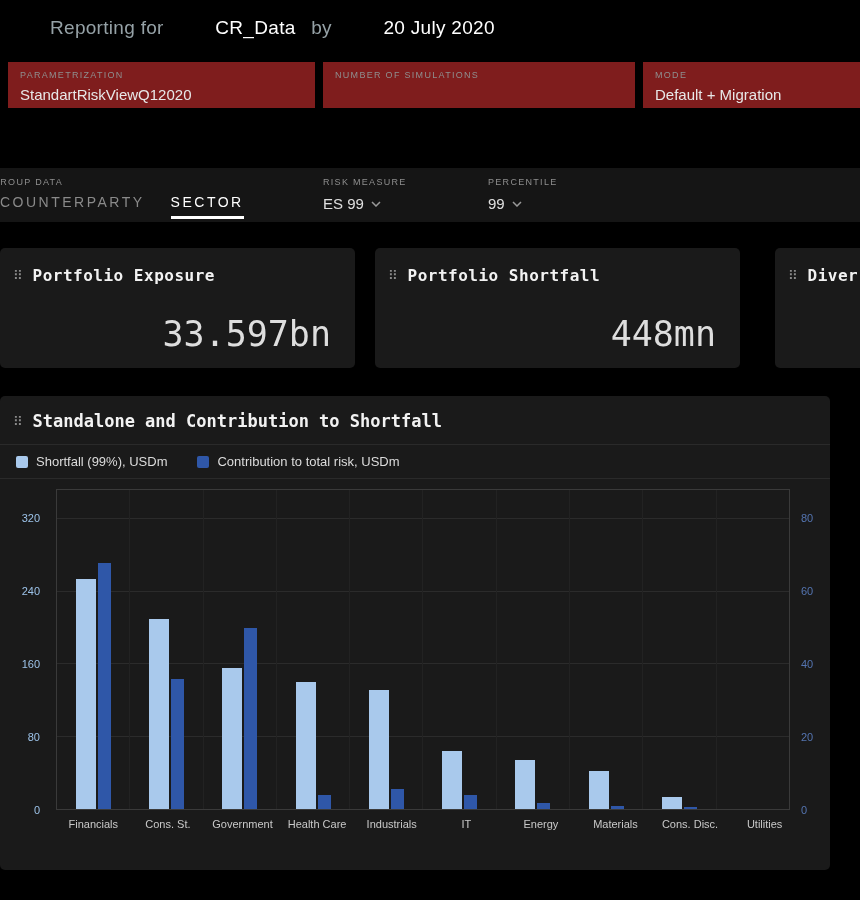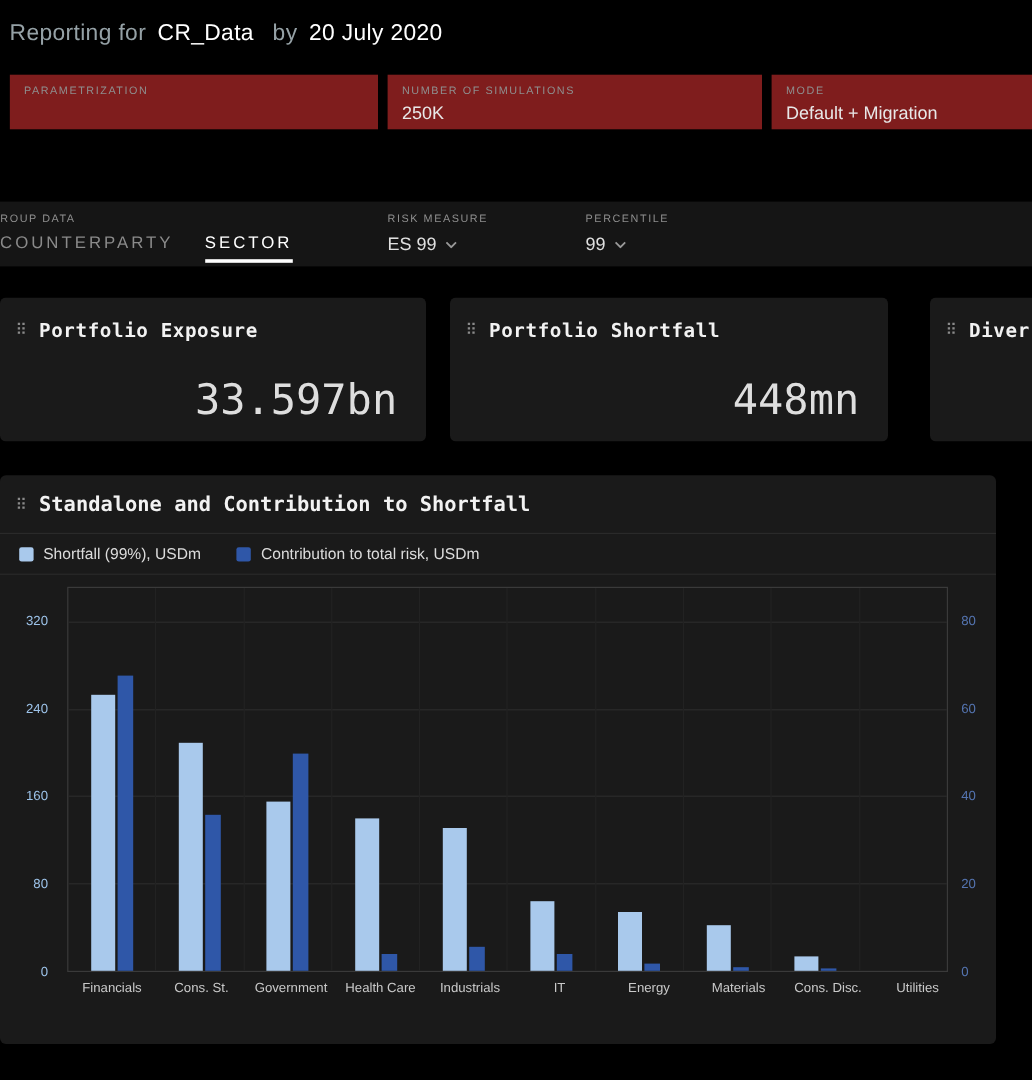--- a/index.html
+++ b/index.html
@@ -11,21 +11,21 @@
     color:#e6e6e6;
     overflow:hidden;
     position:relative;
   }
 
   
   .header { height:62px; padding:17px 8px 0 8px; font-size:19px; letter-spacing:0.3px; }
   .muted { color:#95a1a6; font-weight:400; }
   .strong { color:#ffffff; font-weight:400; }
   .header .connector { margin-left:6px; }
-  .header span { margin-right:4px; }
+  .header span { margin-right:4px;margin-left:42px; }
 
   
   .params { display:flex; gap:8px; margin-left:8px; height:46px; overflow:hidden; }
   .param-box { background:#7f1d1d; padding:8px 12px; height:46px; flex:none; cursor:pointer; }
   .param-box.w1 { width:307px; } .param-box.w2 { width:312px; } .param-box.w3 { width:235px; }
   .small-label { font-size:9px; letter-spacing:1.3px; color:#8f8f8f; }
   .param-value { font-size:15px; color:#e8e8e8; margin-top:6px; white-space:nowrap; }
 
   
   .toolbar { position:relative; height:54px; background:#151515; margin-top:60px; }
@@ -79,24 +79,24 @@
 <div class="header">
   <span class="muted">Reporting for</span>
   <span class="strong">CR_Data</span>
   <span class="muted connector">by</span>
   <span class="strong">20 July 2020</span>
 </div>
 
 <div class="params">
   <div class="param-box w1">
     <div class="small-label">PARAMETRIZATION</div>
+    <div class="param-value">StandartRiskViewQ12020</div>
   </div>
   <div class="param-box w2">
     <div class="small-label">NUMBER OF SIMULATIONS</div>
-    <div class="param-value">250K</div>
   </div>
   <div class="param-box w3">
     <div class="small-label">MODE</div>
     <div class="param-value">Default + Migration</div>
   </div>
 </div>
 
 <div class="toolbar">
   <div class="small-label group-data-label">GROUP DATA</div>
   <div class="tabs">

